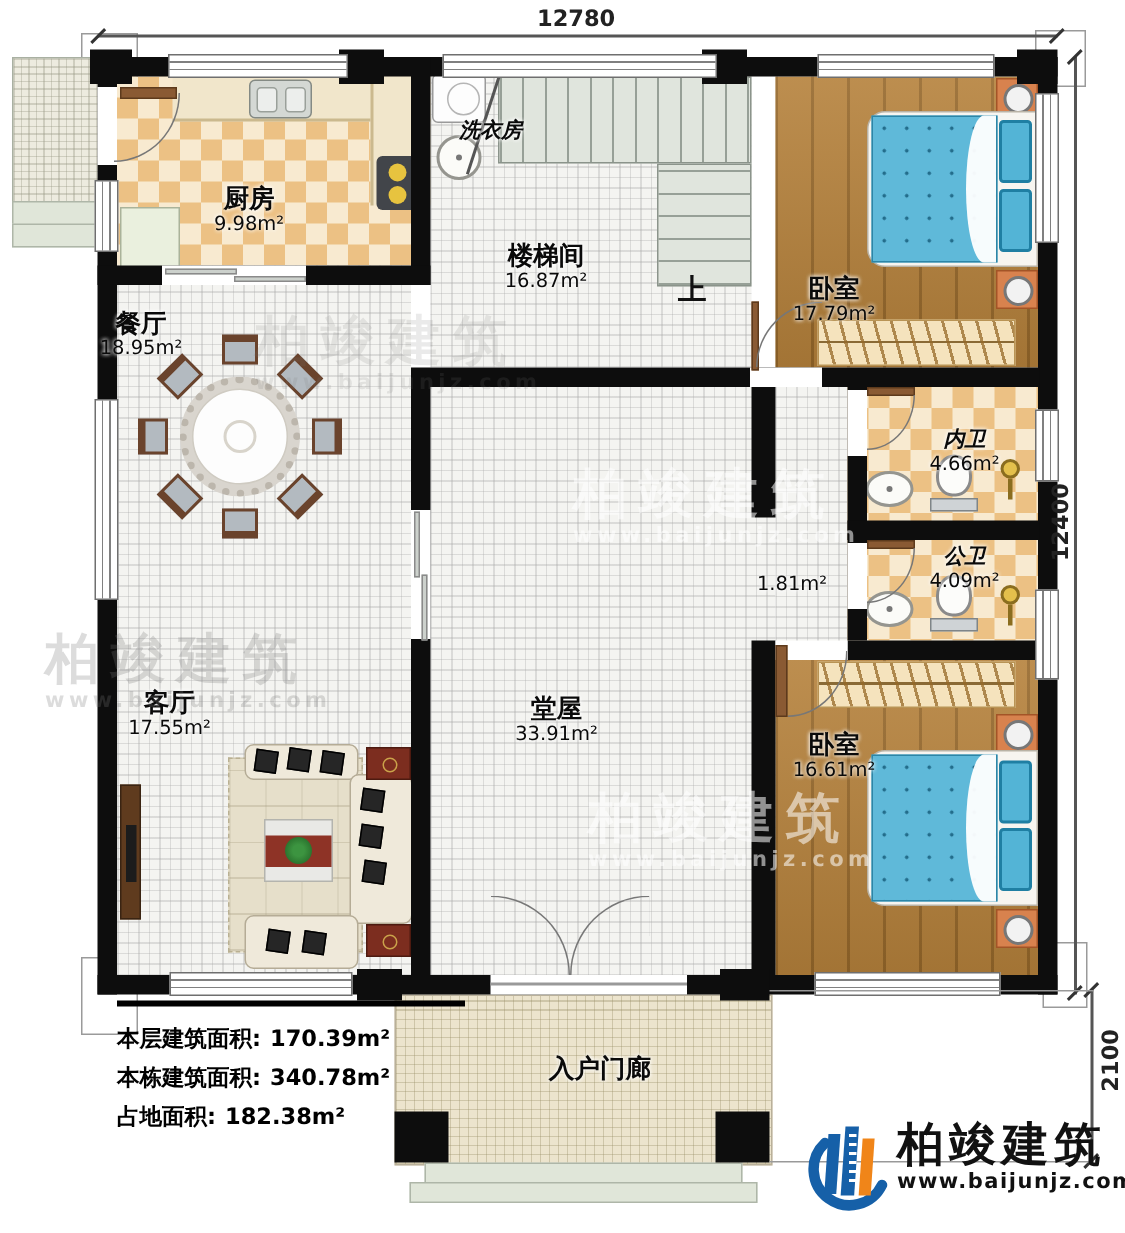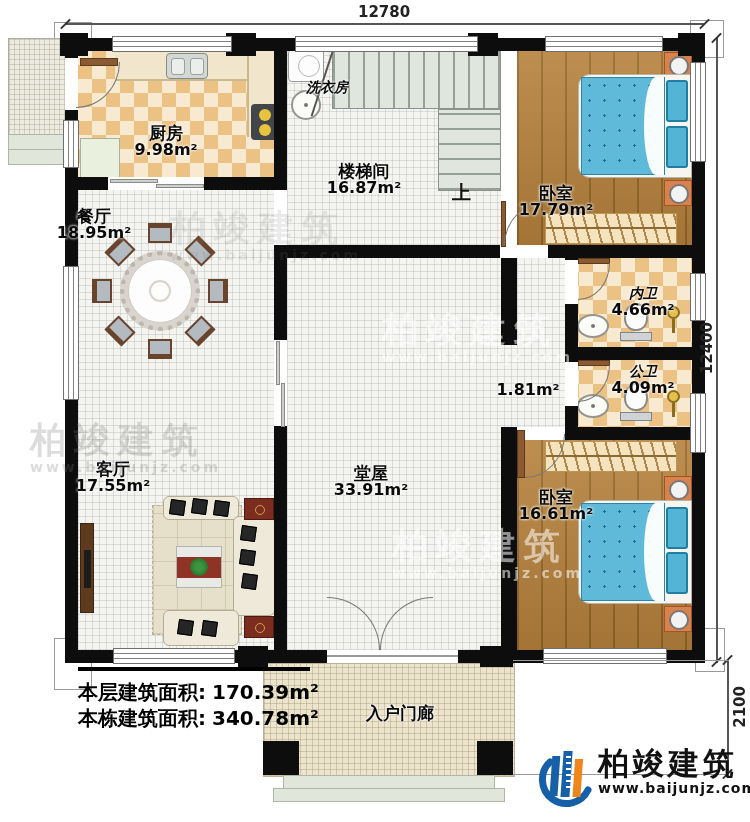--- a/index.html
+++ b/index.html
@@ -65,41 +65,41 @@
   .redtbl::after{content:"";position:absolute;left:50%;top:50%;width:8px;height:8px;margin:-4px 0 0 -4px;border:1px solid #caa24a;border-radius:50%;}
   
   .flight{position:absolute;background:#e0e5dd;border:1px solid #8b948b;box-sizing:border-box;}
   .treads-v{background-image:repeating-linear-gradient(90deg,#97a097 0 1.5px,transparent 1.5px 15px);}
   .treads-h{background-image:repeating-linear-gradient(0deg,#97a097 0 1.5px,transparent 1.5px 15px);}
   
   .label{position:absolute;transform:translateX(-50%);text-align:center;white-space:nowrap;color:#0a0a0a;
     text-shadow:0 0 3px rgba(255,255,255,.9),0 0 3px rgba(255,255,255,.9);}
   .rname{display:block;font-size:17px;font-weight:bold;line-height:18px;}
   .rname.sm{font-size:14px;font-style:italic;}
-  .rarea{display:block;font-size:16px;font-weight:bold;line-height:15px;text-align:center;}
+  .rarea{display:block;font-size:13px;font-weight:normal;line-height:15px;text-align:center;}
   .uplabel{position:absolute;font-size:19px;font-weight:bold;color:#111;}
   
   .dimline{position:absolute;background:#555;}
   .tick{position:absolute;width:13px;height:2px;background:#333;transform:rotate(-45deg);}
   .dimtext{position:absolute;font-size:15px;font-weight:bold;color:#222;}
   .dimtext.vert{writing-mode:vertical-rl;transform:rotate(180deg);}
   .extline{position:absolute;background:#999;}
   
   .wm{position:absolute;pointer-events:none;text-align:left;white-space:nowrap;}
   .wm .w1{display:block;font-size:36px;font-weight:bold;letter-spacing:8px;line-height:36px;}
   .wm .w2{display:block;font-size:14px;font-weight:bold;letter-spacing:3px;line-height:18px;}
   .wm.gray{color:rgba(120,120,120,.26);}
   .wm.light{color:rgba(255,255,255,.55);}
   
   .tb{position:absolute;left:78px;top:664px;width:250px;color:#000;}
   .tb .trow{display:flex;align-items:baseline;gap:14px;}
   .tb .t1{font-size:29px;font-weight:bold;letter-spacing:1px;}
   .tb .t2{font-size:21px;font-weight:bold;}
   .tb .rule{height:4px;background:#000;margin:3px 0 8px 0;width:232px;}
-  .tb .srow{font-size:20px;font-weight:bold;line-height:26px;white-space:nowrap;}
+  .tb .srow{font-size:15px;font-weight:bold;line-height:26px;white-space:nowrap;}
   .tb .srow .val{margin-left:6px;}
   
   .brand{position:absolute;left:534px;top:746px;display:flex;align-items:flex-start;gap:6px;}
   .brand .btxt{display:block;}
   .brand .bname{font-size:31px;font-weight:bold;letter-spacing:4px;color:#111;line-height:34px;}
   .brand .burl{font-size:14px;font-weight:bold;letter-spacing:1px;color:#111;line-height:16px;}
   .shrine{position:absolute;background:linear-gradient(#d7a25c,#b97f36);border:1px solid #7a551f;
     display:flex;align-items:center;justify-content:center;font-size:13px;font-weight:bold;color:#141414;}
 </style>
 </head>
@@ -353,20 +353,23 @@
   </div>
 
   <div class="tb">
     <div class="rule"></div>
     <div class="srow">
       <span>本层建筑面积:</span><span class="val">170.39m²</span>
     </div>
     <div class="srow">
       <span>本栋建筑面积:</span><span class="val">340.78m²</span>
     </div>
+    <div class="srow">
+      <span>占地面积:</span><span class="val">182.38m²</span>
+    </div>
   </div>
 
   <div class="brand">
     <svg width="58" height="62" viewBox="0 0 58 62">
       <path d="M16 16 A24 24 0 1 0 54 44" fill="none" stroke="#1660a8" stroke-width="7" stroke-linecap="round"></path>
       <rect x="19" y="10" width="8" height="40" fill="#1660a8" transform="skewX(-4)"></rect>
       <rect x="30" y="5" width="9" height="46" fill="#1660a8" transform="skewX(-4)"></rect>
       <rect x="42" y="13" width="8" height="38" fill="#f08519" transform="skewX(-4)"></rect>
       <rect x="32" y="10" width="5" height="2" fill="#fff"></rect>
         <rect x="32" y="16" width="5" height="2" fill="#fff"></rect>

